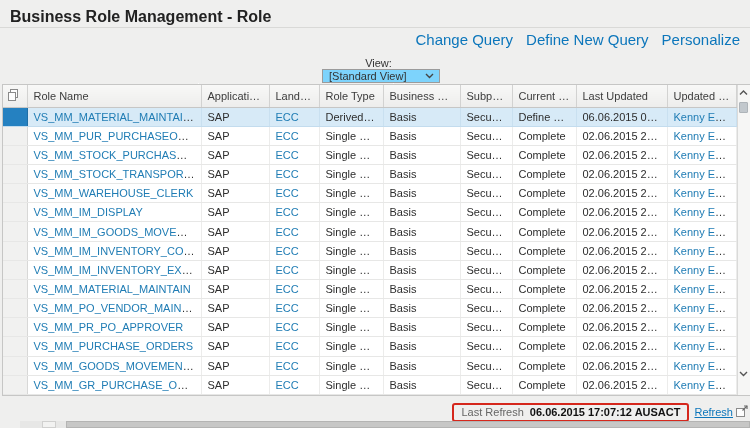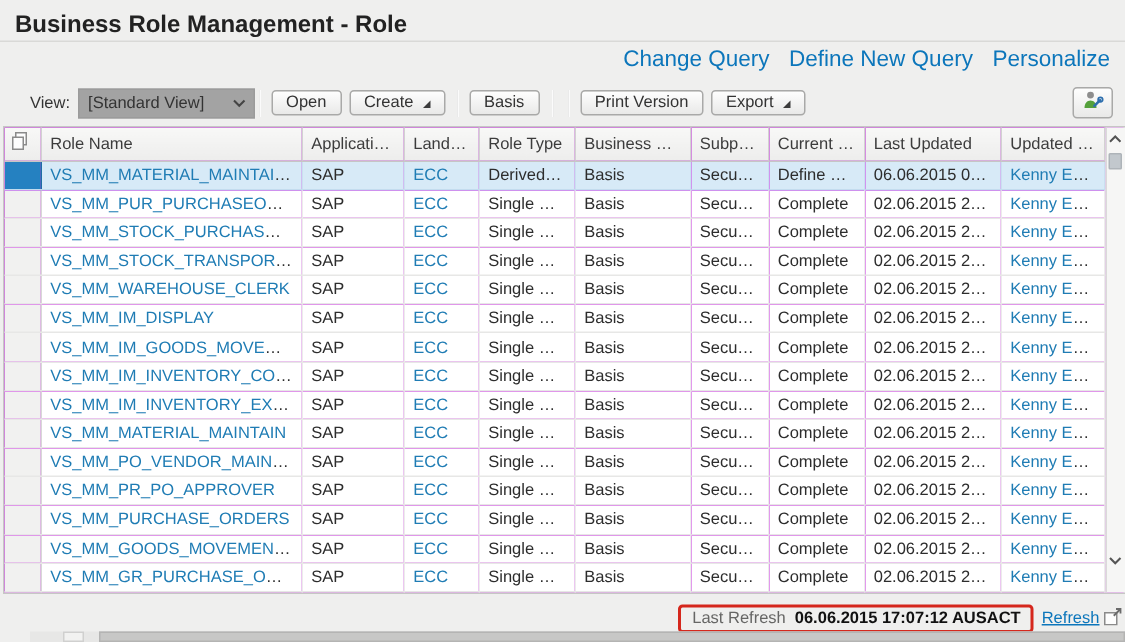--- a/index.html
+++ b/index.html
@@ -11,23 +11,23 @@
   .title-bar { position:absolute; top:0; left:0; right:0; height:28px;
     border-bottom:1px solid #d9d9d7; padding:8px 10px 0 10px; }
   .title-bar .title { font-size:16px; font-weight:bold; color:#222; }
 
   
   .top-links { position:absolute; top:31px; right:10px; font-size:15px; display:flex; gap:13px; }
   .top-link { color:#0c76bb; text-decoration:none; cursor:pointer; }
 
   
   .toolbar { position:absolute; top:57px; left:20px; right:8px; height:23px;
-    display:flex; align-items:center; font-size:11px; color:#333; }
+    display:flex; align-items:center; font-size:11px; color:#333;flex-direction:column; }
   .view-label { margin-right:5px; color:#333; }
-  .view-select { width:118px; height:20px; background:#a3a3a3; border:1px solid #9b9b9b;
+  .view-select { width:118px; height:20px; background:#7dd3fc; border:1px solid #9b9b9b;
     display:inline-flex; align-items:center; justify-content:space-between;
     padding:0 5px 0 6px; cursor:pointer; }
   .view-select .chev svg { display:block; }
   .tb-sep { width:1px; height:18px; background:#c2c2c1; border-right:1px solid #fbfbfb; margin:0 7px 0 3px; }
   .tb-btn { height:17px; padding:0 9px 1px 9px; margin-right:5px;
     background:linear-gradient(#fefefe,#e9e9e8); border:1px solid #a9a9a8; border-radius:3px;
     font-family:inherit; font-size:11px; color:#333; display:inline-flex; align-items:center; cursor:pointer; }
   .menu-arr { display:inline-block; width:0; height:0; border-left:5px solid transparent;
     border-bottom:5px solid #3c3c3c; margin-left:6px; align-self:flex-end; margin-bottom:3px; }
   .tb-spacer { flex:1; }

